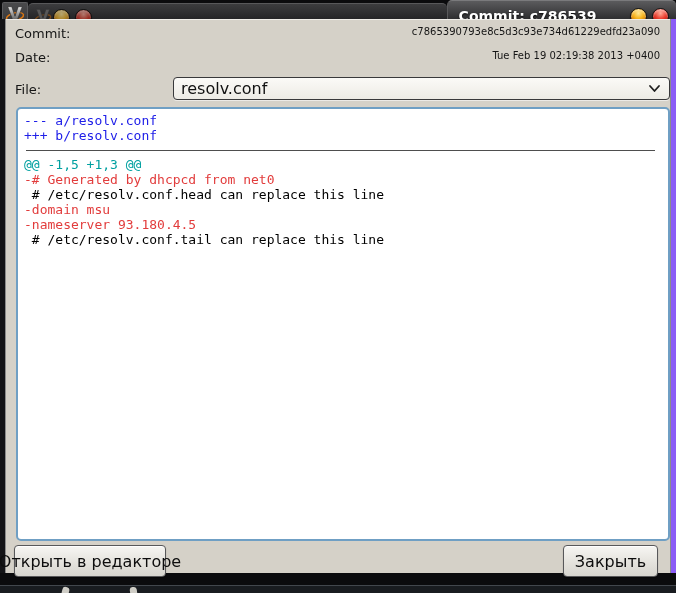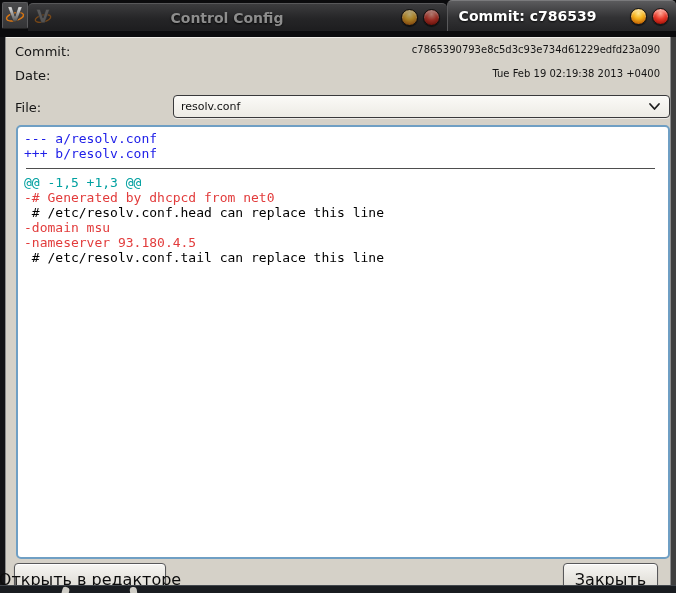--- a/index.html
+++ b/index.html
@@ -49,43 +49,43 @@
     width: 17px; height: 17px; border-radius: 50%;
     border: 1px solid #151515; display: inline-block;
     box-shadow: inset 0 2px 2px rgba(255,255,255,.45), 0 1px 1px rgba(0,0,0,.6);
   }
   .orb-yellow { background: radial-gradient(circle at 50% 28%, #ffe690 0%, #f6b41e 40%, #c86a06 78%, #8a4203 100%); }
   .orb-red    { background: radial-gradient(circle at 50% 28%, #ffa896 0%, #e93a2b 45%, #a81409 82%, #7c0e05 100%); }
   .titlebar-inactive .orb { filter: brightness(.72) saturate(.85); }
 
   
   .window-body {
-    position: absolute; left: 0; top: 37px; width: 676px; height: 554px;
+    position: absolute; left: 0; top: 19px; width: 676px; height: 554px;
     background: #d5d1c8;
-    border-left: 5px solid #141417; border-right: 5px solid #404040;
+    border-left: 5px solid #141417; border-right: 5px solid #8b5cf6;
     box-shadow: inset 1px 0 0 #8b8b8b, inset -1px 0 0 #8b8b8b, inset 0 1px 0 #efede8;
   }
   .field-label {
     position: absolute; left: 10px;
     font-size: 13px; color: #151515; white-space: nowrap;
   }
   .field-value {
     position: absolute; right: 11px; text-align: right;
     font-size: 10px; color: #151515; white-space: nowrap;
   }
   .row-commit { top: 7px; }
   .row-date   { top: 31px; }
   .row-file   { top: 63px; }
 
   .combobox {
     position: absolute; left: 168px; top: 58px; width: 497px; height: 23px;
     background: linear-gradient(#fbfaf7, #edebe5);
     border: 1px solid #39393b; border-radius: 4px;
     display: flex; align-items: center;
-    font-size: 11px; color: #111;
+    font-size: 16px; color: #111;
     box-shadow: 0 1px 0 rgba(255,255,255,.55);
   }
   .combobox .cb-text { flex: 1; padding-left: 7px; white-space: nowrap; overflow: hidden; }
   .combobox .cb-arrow { margin-right: 8px; display: flex; align-items: center; }
 
   
   .diff-panel {
     position: absolute; left: 11px; top: 88px; width: 654px; height: 434px;
     background: #fff;
     border: 2px solid #6f9fc4; border-radius: 5px;
@@ -147,21 +147,20 @@
     </span>
   </div>
 
   <div class="titlebar titlebar-inactive">
     <span class="tb-icon">
       <svg width="20" height="20" viewBox="0 0 24 24">
         <ellipse cx="12" cy="15" rx="9.5" ry="4.2" fill="none" stroke="#a35a10" stroke-width="1.6" transform="rotate(-14 12 15)"></ellipse>
         <polygon points="4,4 8.5,4 12,14.5 15.5,4 20,4 14,20 10,20" fill="#6e6e6e" stroke="#2e2e2e" stroke-width="0.7"></polygon>
       </svg>
     </span>
-    <span class="tb-title">Control Config</span>
     <span class="orbs">
       <span class="orb orb-yellow"></span>
       <span class="orb orb-red"></span>
     </span>
   </div>
 
   <div class="titlebar titlebar-active">
     <span class="tb-title">Commit: c786539</span>
     <span class="orbs">
       <span class="orb orb-yellow"></span>

